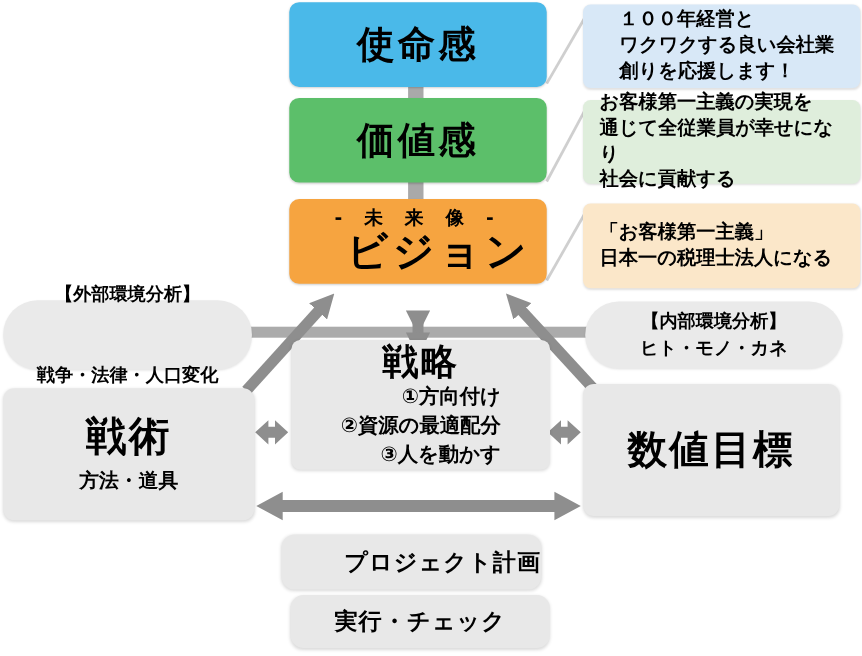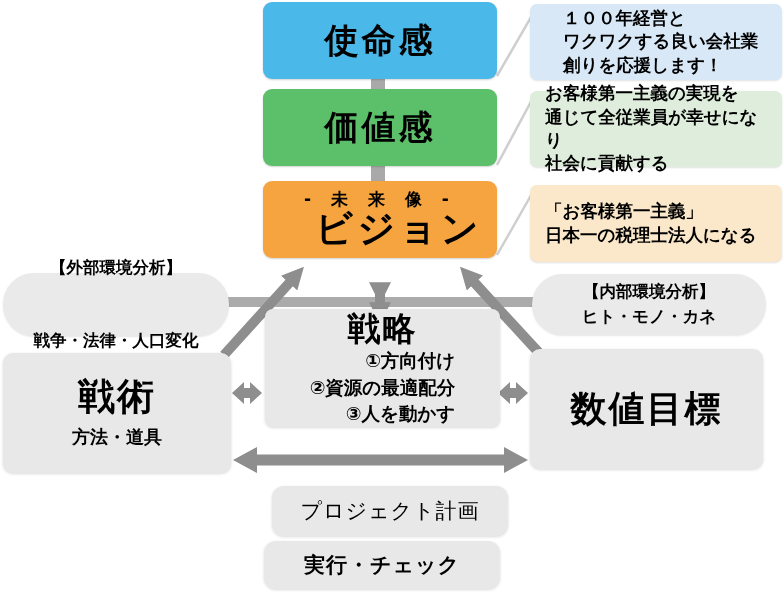--- a/index.html
+++ b/index.html
@@ -27,21 +27,21 @@
   #int-pill{left:532px;top:274px;width:234px;height:61px;}
   
   .gray{background:var(--boxgray,#e8e8e8);box-shadow:0 1px 3px rgba(0,0,0,.15);}
   #tactics{left:3px;top:353px;width:228px;height:120px;border-radius:10px;}
   #tactics .ttl{font-size:37px;font-weight:bold;letter-spacing:2px;line-height:1;}
   #tactics .sub{font-size:18px;font-weight:bold;margin-top:10px;}
   #strategy{left:265px;top:309px;width:235px;height:118px;border-radius:8px;padding-top:2px;}
   #strategy .ttl{font-size:33px;font-weight:bold;letter-spacing:2px;line-height:1.1;}
   #strategy .items{font-size:18.5px;font-weight:bold;line-height:1.42;margin-top:1px;text-align:right;}
   #targets{left:530px;top:349px;width:233px;height:120px;border-radius:10px;font-size:36px;font-weight:bold;letter-spacing:2px;}
-  #project{left:272px;top:486px;width:236px;height:50px;border-radius:12px;font-size:21px;font-weight:normal;letter-spacing:1px;}
+  #project{left:256px;top:486px;width:236px;height:50px;border-radius:12px;font-size:21px;font-weight:bold;letter-spacing:1px;align-items:flex-end;}
   #execution{left:264px;top:541px;width:236px;height:48px;border-radius:12px;font-size:21px;font-weight:bold;letter-spacing:1px;}
 </style>
 </head>
 <body>
 
 <div class="canvas">
 
   <svg class="overlay" width="784" height="596" viewBox="0 0 784 596">
     <defs>
       <marker id="ah" viewBox="0 0 4 4" refX="0.5" refY="2" markerWidth="2.2" markerHeight="2.2" orient="auto" markerUnits="strokeWidth">

